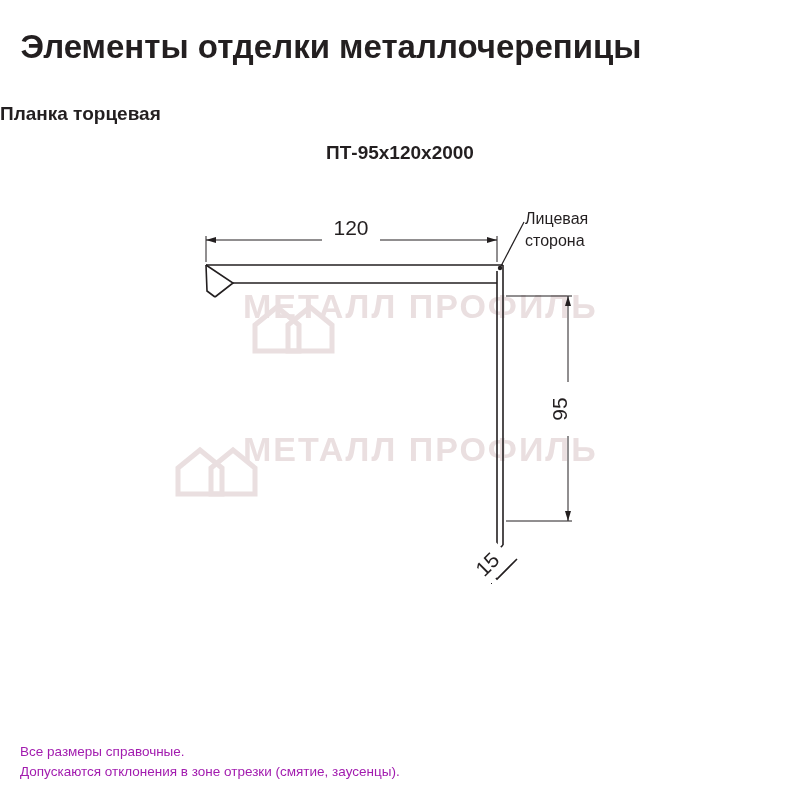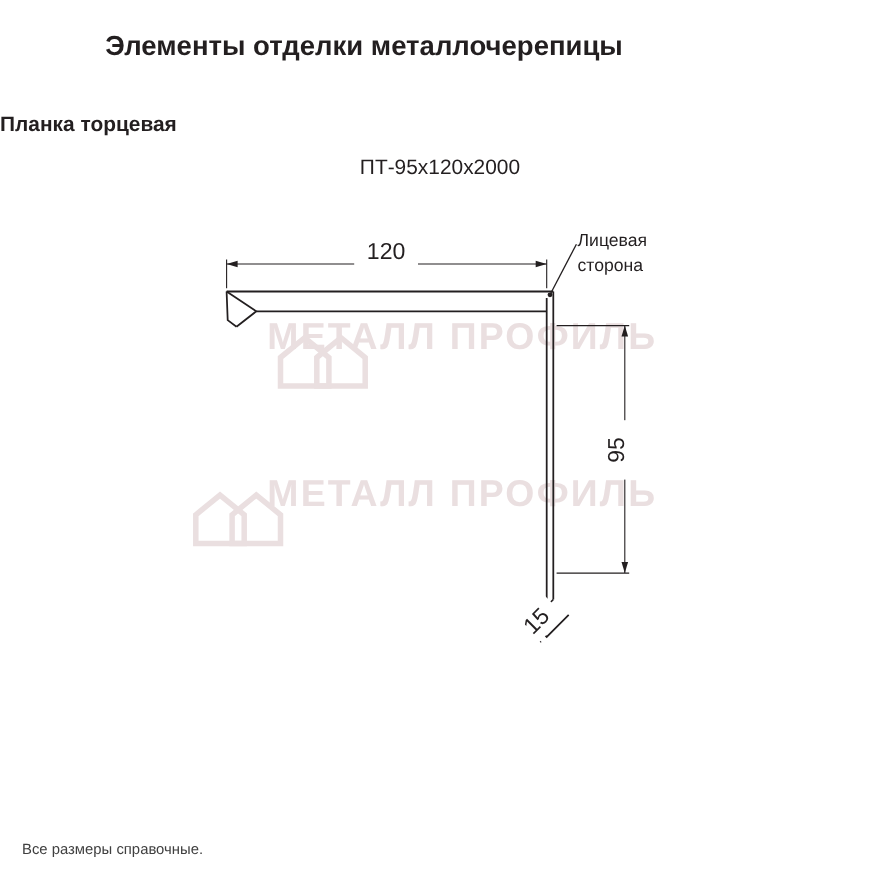--- a/index.html
+++ b/index.html
@@ -20,48 +20,48 @@
     left: 0; top: 0;
     width: 800px;
     height: 800px;
   }
   .title {
     position: absolute;
     left: 0;
     top: 28px;
     width: 662px;
     text-align: center;
-    font-size: 25px;
+    font-size: 33px;
     font-weight: bold;
     letter-spacing: 0px;
   }
   .subtitle {
     position: absolute;
     left: 0;
     top: 103px;
     width: 800px;
     font-size: 19px;
     font-weight: bold;
   }
   .code {
     position: absolute;
     left: 0;
     top: 142px;
     width: 800px;
     text-align: center;
     font-size: 19px;
-    font-weight: normal;
+    font-weight: bold;
   }
   .footnotes {
     position: absolute;
     left: 20px;
     bottom: 18px;
     font-size: 13.5px;
     line-height: 20px;
-    color: #404040;
+    color: #a21caf;
   }
   .footnote-line { display: block; }
 
   svg.drawing {
     position: absolute;
     left: 0;
     top: 0;
     width: 800px;
     height: 800px;
   }
@@ -168,15 +168,16 @@
       <path d="M500 268 L524 222"></path>
       <circle cx="500" cy="268" r="2.2" fill="#231f20" stroke="none"></circle>
     </g>
     <text class="lbl-text" x="525" y="224">Лицевая</text>
     <text class="lbl-text" x="525" y="246">сторона</text>
 
   </svg>
 
   <div class="footnotes">
     <span class="footnote-line">Все размеры справочные.</span>
+    <span class="footnote-line">Допускаются отклонения в зоне отрезки (смятие, заусенцы).</span>
   </div>
 
 </div>
 
 </body></html>

